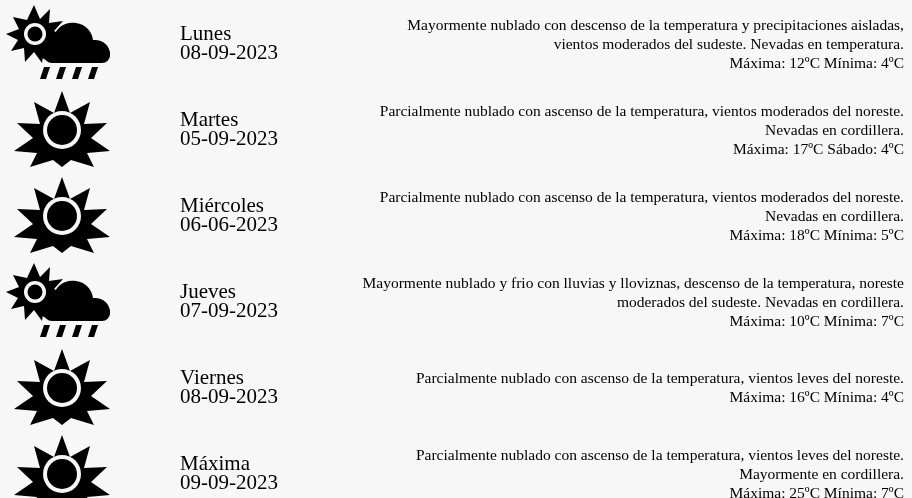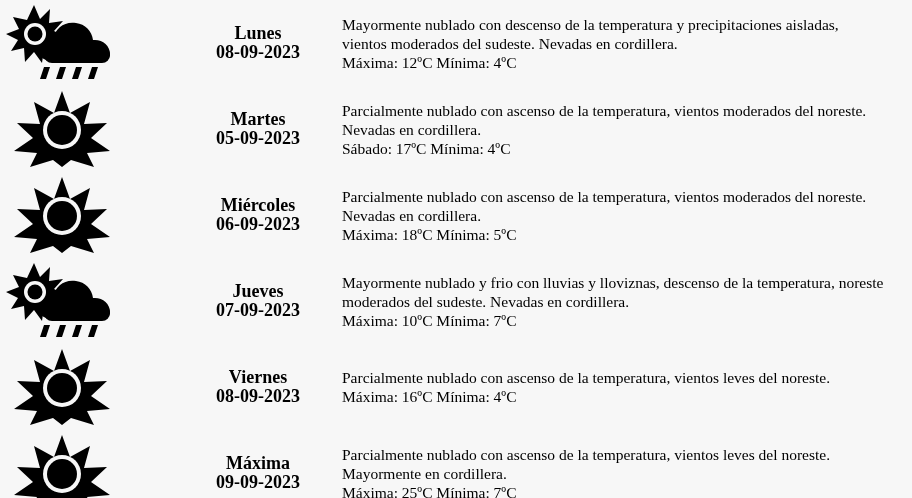--- a/index.html
+++ b/index.html
@@ -43,34 +43,33 @@
     display: block;
     width: 115px;
     height: 80px;
   }
 
   
   .cell-day {
     width: 156px;
     padding: 0;
     vertical-align: middle;
-    text-align: center;
-    font-weight: bold;
-    font-size: 18px;
+    font-weight: normal;
+    font-size: 21px;
     line-height: 19px;
     white-space: nowrap;
   }
   .day-name { display: block; }
   .day-date { display: block; }
 
   
   .cell-desc {
     padding: 0 8px 0 6px;
     vertical-align: middle;
-    text-align: left;
+    text-align: right;
     font-size: 15.5px;
     line-height: 19px;
   }
   .desc-line { display: block; }
   .temps { display: block; }
 </style>
 </head>
 <body>
 
 <table class="forecast-table">
@@ -97,21 +96,21 @@
             </g>
           </svg>
         </div>
       </td>
       <td class="cell-day">
         <span class="day-name">Lunes</span>
         <span class="day-date">08-09-2023</span>
       </td>
       <td class="cell-desc">
         <span class="desc-line">Mayormente nublado con descenso de la temperatura y precipitaciones aisladas,</span>
-        <span class="desc-line">vientos moderados del sudeste. Nevadas en cordillera.</span>
+        <span class="desc-line">vientos moderados del sudeste. Nevadas en temperatura.</span>
         <span class="temps">Máxima: 12ºC Mínima: 4ºC</span>
       </td>
     </tr>
 
     <tr class="forecast-row">
       <td class="cell-icon">
         <div class="icon-wrap">
           <svg viewBox="0 0 115 80" xmlns="http://www.w3.org/2000/svg" aria-hidden="true">
             <g fill="#000000">
               <path d="M56 2 L64 24 L84 13 L78 35 L101 34 L85 49 L104 62 L81 64 L88 78 L65 71 L56 78 L47 71 L24 78 L31 64 L8 62 L27 49 L11 34 L34 35 L28 13 L48 24 Z"></path>
@@ -121,39 +120,39 @@
           </svg>
         </div>
       </td>
       <td class="cell-day">
         <span class="day-name">Martes</span>
         <span class="day-date">05-09-2023</span>
       </td>
       <td class="cell-desc">
         <span class="desc-line">Parcialmente nublado con ascenso de la temperatura, vientos moderados del noreste.</span>
         <span class="desc-line">Nevadas en cordillera.</span>
-        <span class="temps">Sábado: 17ºC Mínima: 4ºC</span>
+        <span class="temps">Máxima: 17ºC Sábado: 4ºC</span>
       </td>
     </tr>
 
     <tr class="forecast-row">
       <td class="cell-icon">
         <div class="icon-wrap">
           <svg viewBox="0 0 115 80" xmlns="http://www.w3.org/2000/svg" aria-hidden="true">
             <g fill="#000000">
               <path d="M56 2 L64 24 L84 13 L78 35 L101 34 L85 49 L104 62 L81 64 L88 78 L65 71 L56 78 L47 71 L24 78 L31 64 L8 62 L27 49 L11 34 L34 35 L28 13 L48 24 Z"></path>
               <circle cx="56" cy="41" r="19" fill="#f7f7f7"></circle>
               <circle cx="56" cy="41" r="15" fill="#000000"></circle>
             </g>
           </svg>
         </div>
       </td>
       <td class="cell-day">
         <span class="day-name">Miércoles</span>
-        <span class="day-date">06-09-2023</span>
+        <span class="day-date">06-06-2023</span>
       </td>
       <td class="cell-desc">
         <span class="desc-line">Parcialmente nublado con ascenso de la temperatura, vientos moderados del noreste.</span>
         <span class="desc-line">Nevadas en cordillera.</span>
         <span class="temps">Máxima: 18ºC Mínima: 5ºC</span>
       </td>
     </tr>
 
     <tr class="forecast-row">
       <td class="cell-icon">

